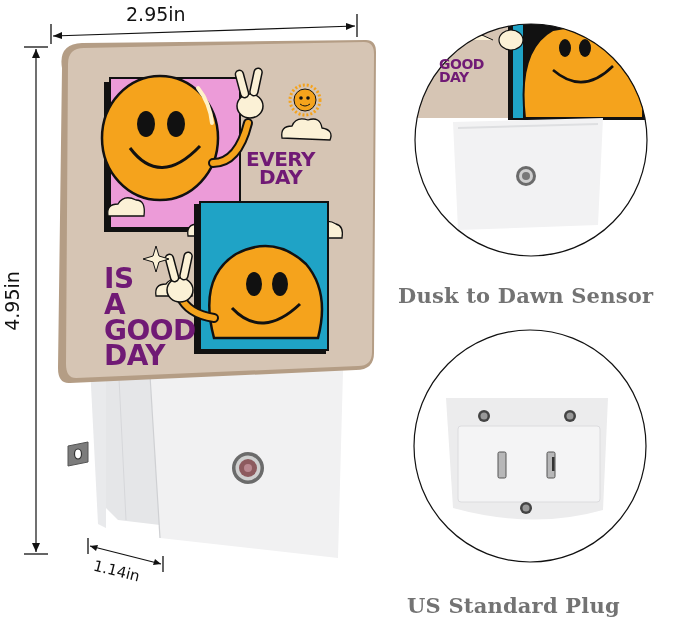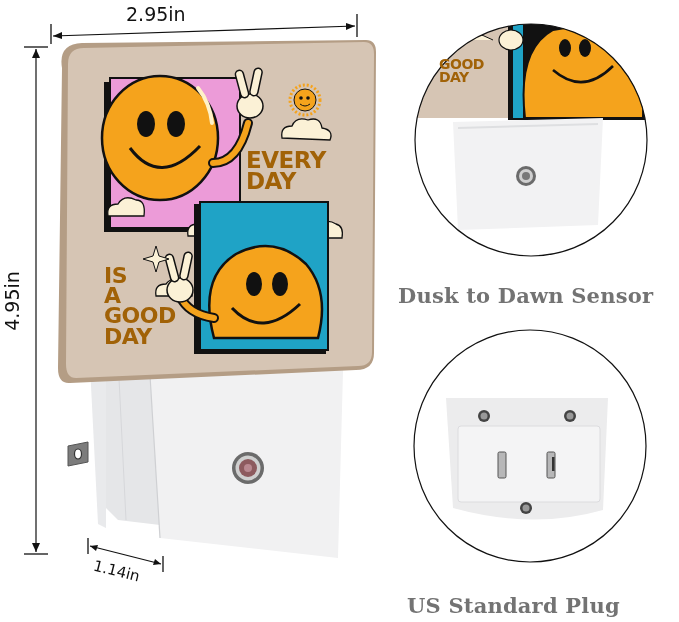--- a/index.html
+++ b/index.html
@@ -1,20 +1,20 @@
 <!DOCTYPE html>
 <html><head>
 <meta charset="utf-8">
 <style>
   html,body{margin:0;padding:0;background:#ffffff;}
   body{width:679px;height:622px;position:relative;overflow:hidden;font-family:"DejaVu Sans",sans-serif;}
   .abs{position:absolute;}
   .dim-label{font-family:"DejaVu Sans",sans-serif;color:#111;font-size:19px;}
   .caption{font-family:"DejaVu Serif",serif;font-weight:bold;color:#737373;font-size:21px;letter-spacing:0.2px;white-space:nowrap;}
-  .slogan{font-family:"DejaVu Sans",sans-serif;font-weight:900;color:#a16207;line-height:0.92;letter-spacing:-0.5px;}
+  .slogan{font-family:"DejaVu Sans",sans-serif;font-weight:900;color:#701a75;line-height:0.92;letter-spacing:-0.5px;}
 </style>
 </head>
 <body>
 
 <div class="abs" style="left:48px;top:0;width:312px;height:46px;">
   <div class="abs dim-label" style="left:78px;top:3px;">2.95in</div>
   <svg class="abs" style="left:0;top:0" width="312" height="46">
     <line x1="3" y1="24" x2="3" y2="44" stroke="#111" stroke-width="1.3"></line>
     <line x1="309" y1="14" x2="309" y2="37" stroke="#111" stroke-width="1.3"></line>
     <line x1="5" y1="36" x2="307" y2="26" stroke="#111" stroke-width="1.2"></line>
@@ -109,25 +109,25 @@
     <g>
       <ellipse cx="132" cy="252" rx="13" ry="12" fill="#fbf1d6" stroke="#111" stroke-width="1.5"></ellipse>
       <rect x="120" y="216" width="8" height="28" rx="4" fill="#fbf1d6" stroke="#111" stroke-width="1.5" transform="rotate(-15 124 230)"></rect>
       <rect x="134" y="214" width="8" height="28" rx="4" fill="#fbf1d6" stroke="#111" stroke-width="1.5" transform="rotate(12 138 228)"></rect>
     </g>
 
     <path d="M108,208 L111,218 L121,221 L111,224 L108,234 L105,224 L95,221 L105,218 Z" fill="#fbf1d6" stroke="#111" stroke-width="1"></path>
   </svg>
 
   
-  <div class="abs slogan" style="left:198px;top:112px;font-size:23px;">
+  <div class="abs slogan" style="left:198px;top:112px;font-size:20px;text-align:center;">
     <div>EVERY</div>
     <div>DAY</div>
   </div>
-  <div class="abs slogan" style="left:56px;top:228px;font-size:22px;">
+  <div class="abs slogan" style="left:56px;top:228px;font-size:28px;">
     <div>IS</div>
     <div>A</div>
     <div>GOOD</div>
     <div>DAY</div>
   </div>
 </div>
 
 <div class="abs" style="left:85px;top:536px;width:90px;height:60px;">
   <svg width="90" height="40">
     <line x1="3" y1="2" x2="3" y2="18" stroke="#111" stroke-width="1.3"></line>

